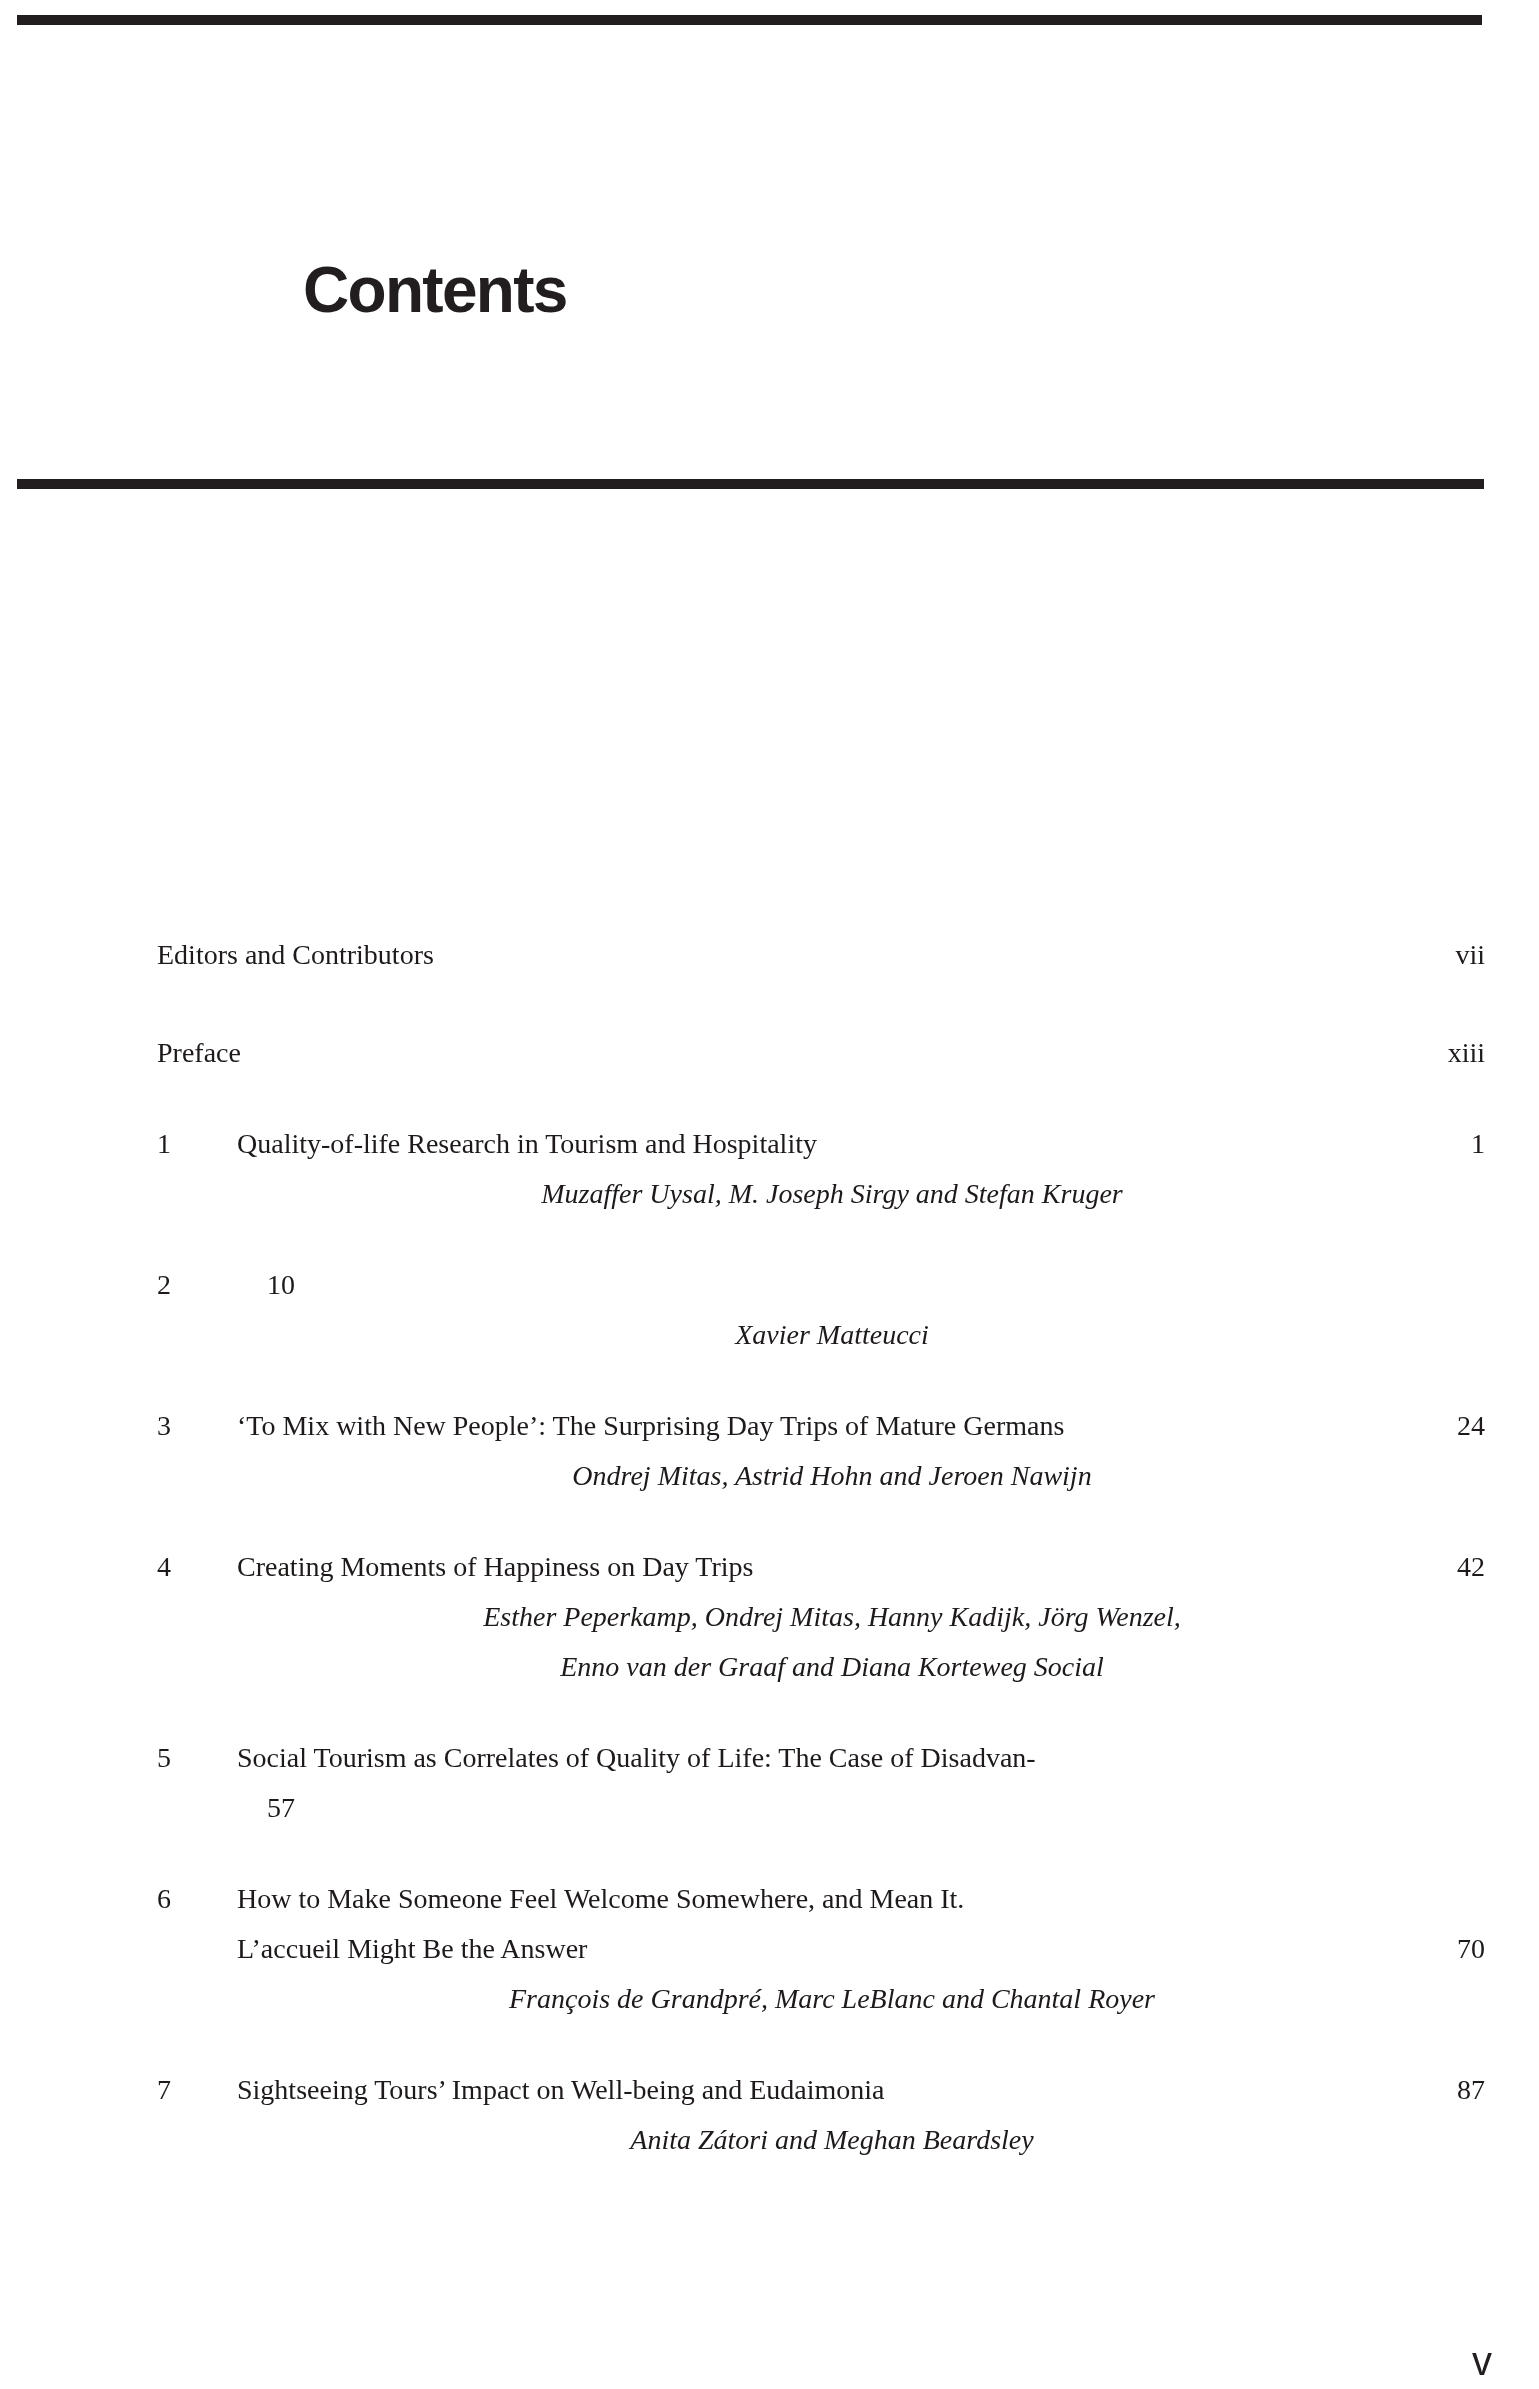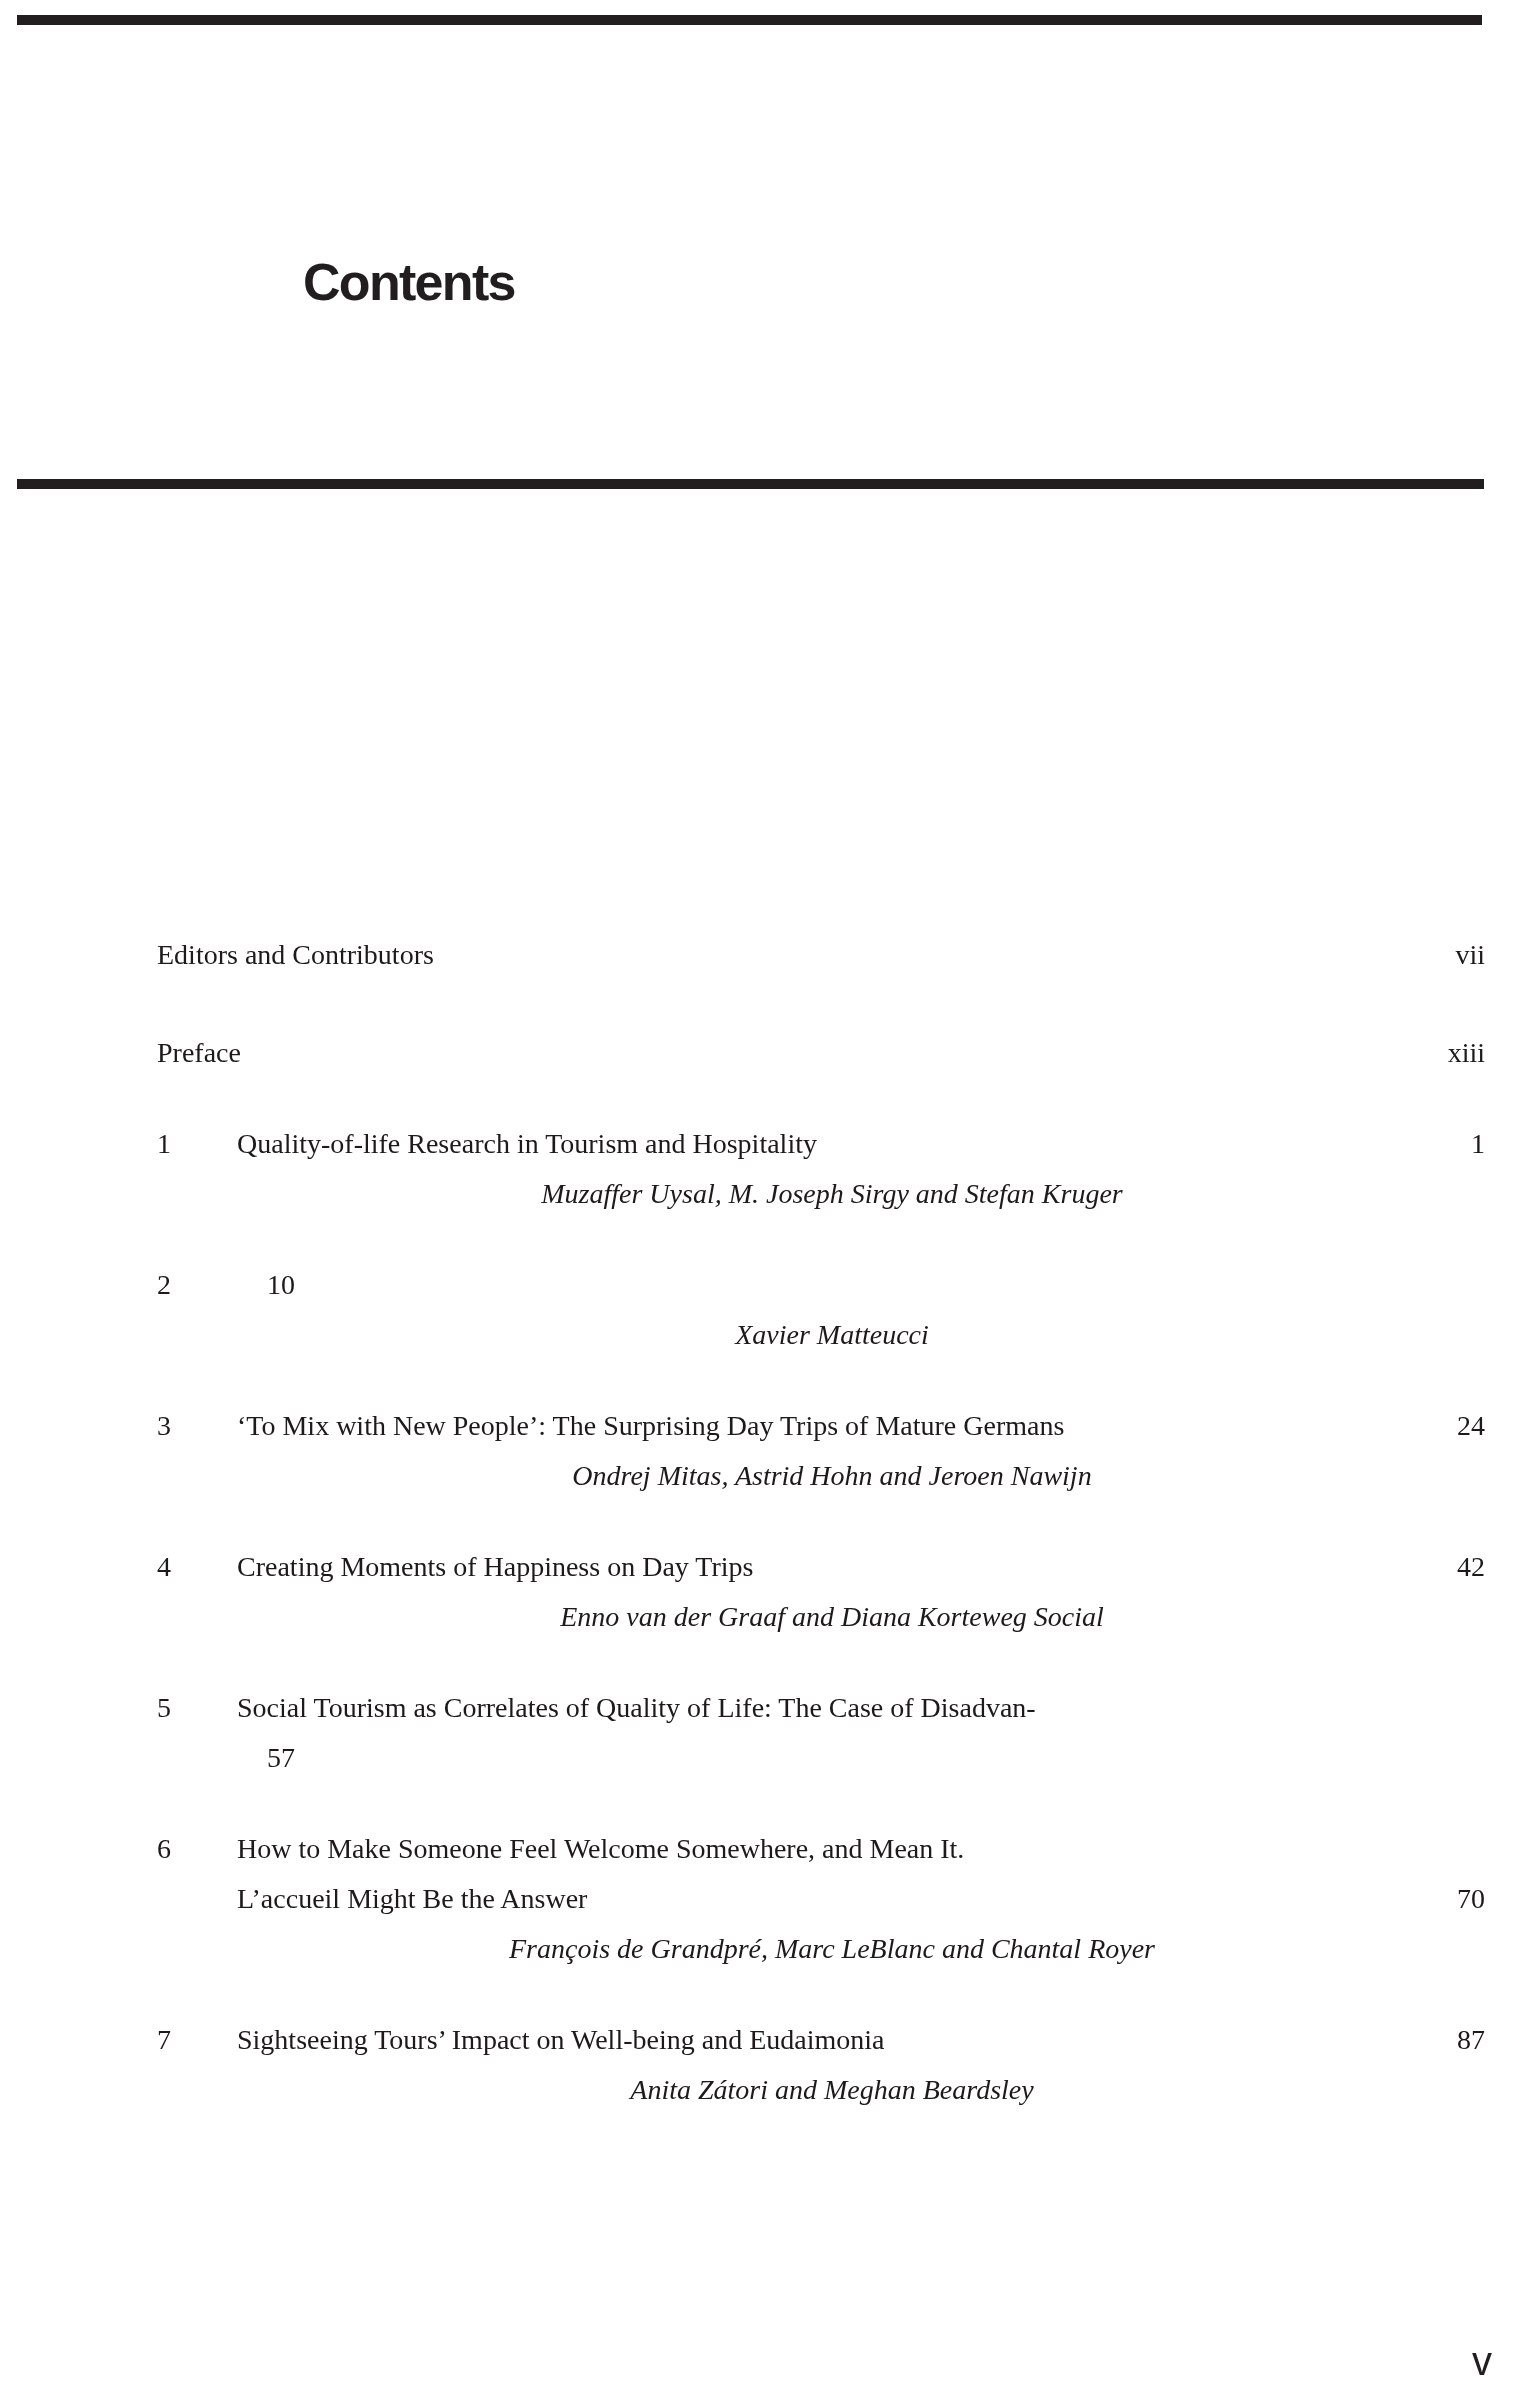--- a/index.html
+++ b/index.html
@@ -21,21 +21,21 @@
     position:absolute;
     left:16.6px; top:15px;
     width:1465px; height:10px;
     background:var(--bar);
   }
   .contents-title{
     position:absolute;
     left:303px; top:207px;
     font-family:"Liberation Sans","DejaVu Sans",sans-serif;
     font-weight:700;
-    font-size:52px;
+    font-size:64px;
     line-height:80px;
     letter-spacing:-1.7px;
     color:var(--bar);
   }
   .title-rule{
     position:absolute;
     left:16.6px; top:479px;
     width:1467px; height:10px;
     background:var(--bar);
   }
@@ -131,20 +131,25 @@
   </div>
         </div>
         <div class="chapter">
           <div class="line">
     <span class="num">4</span>
     <span class="line-text">Creating Moments of Happiness on Day Trips</span>
     <span class="line-page">42</span>
   </div>
           <div class="line">
     <span class="num"></span>
+    <span class="line-text italic">Esther Peperkamp, Ondrej Mitas, Hanny Kadijk, Jörg Wenzel,</span>
+    <span class="line-page"></span>
+  </div>
+          <div class="line">
+    <span class="num"></span>
     <span class="line-text italic">Enno van der Graaf and Diana Korteweg Social</span>
     <span class="line-page"></span>
   </div>
         </div>
         <div class="chapter">
           <div class="line">
     <span class="num">5</span>
     <span class="line-text">Social Tourism as Correlates of Quality of Life: The Case of Disadvan-</span>
     <span class="line-page"></span>
   </div>

